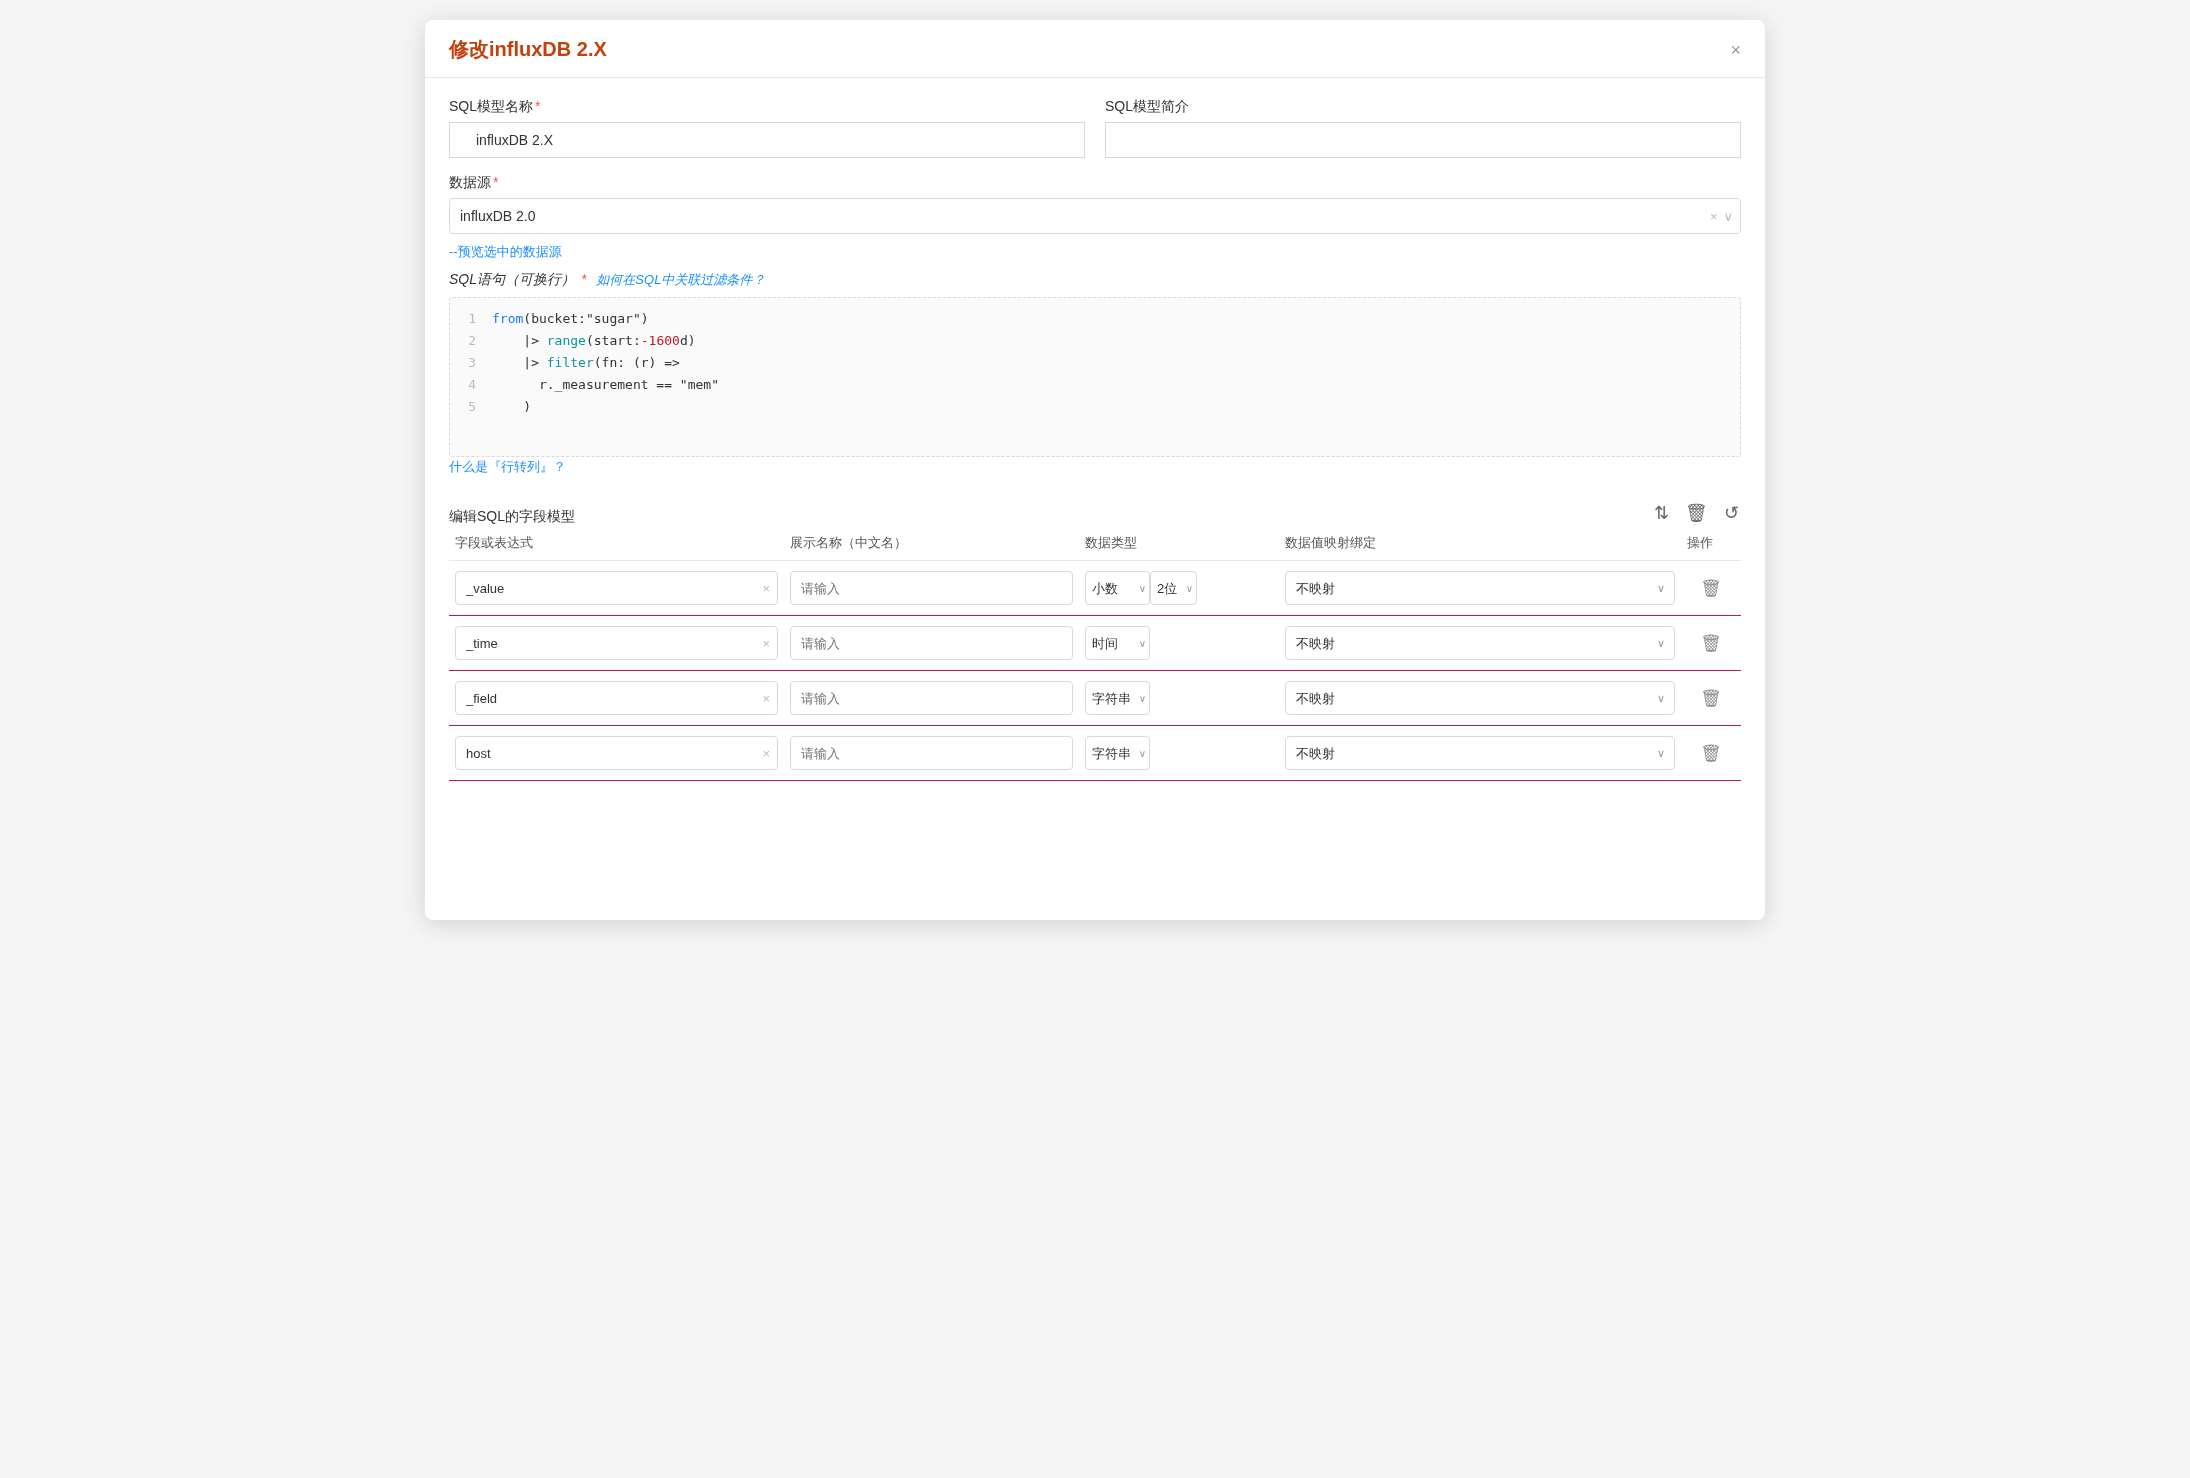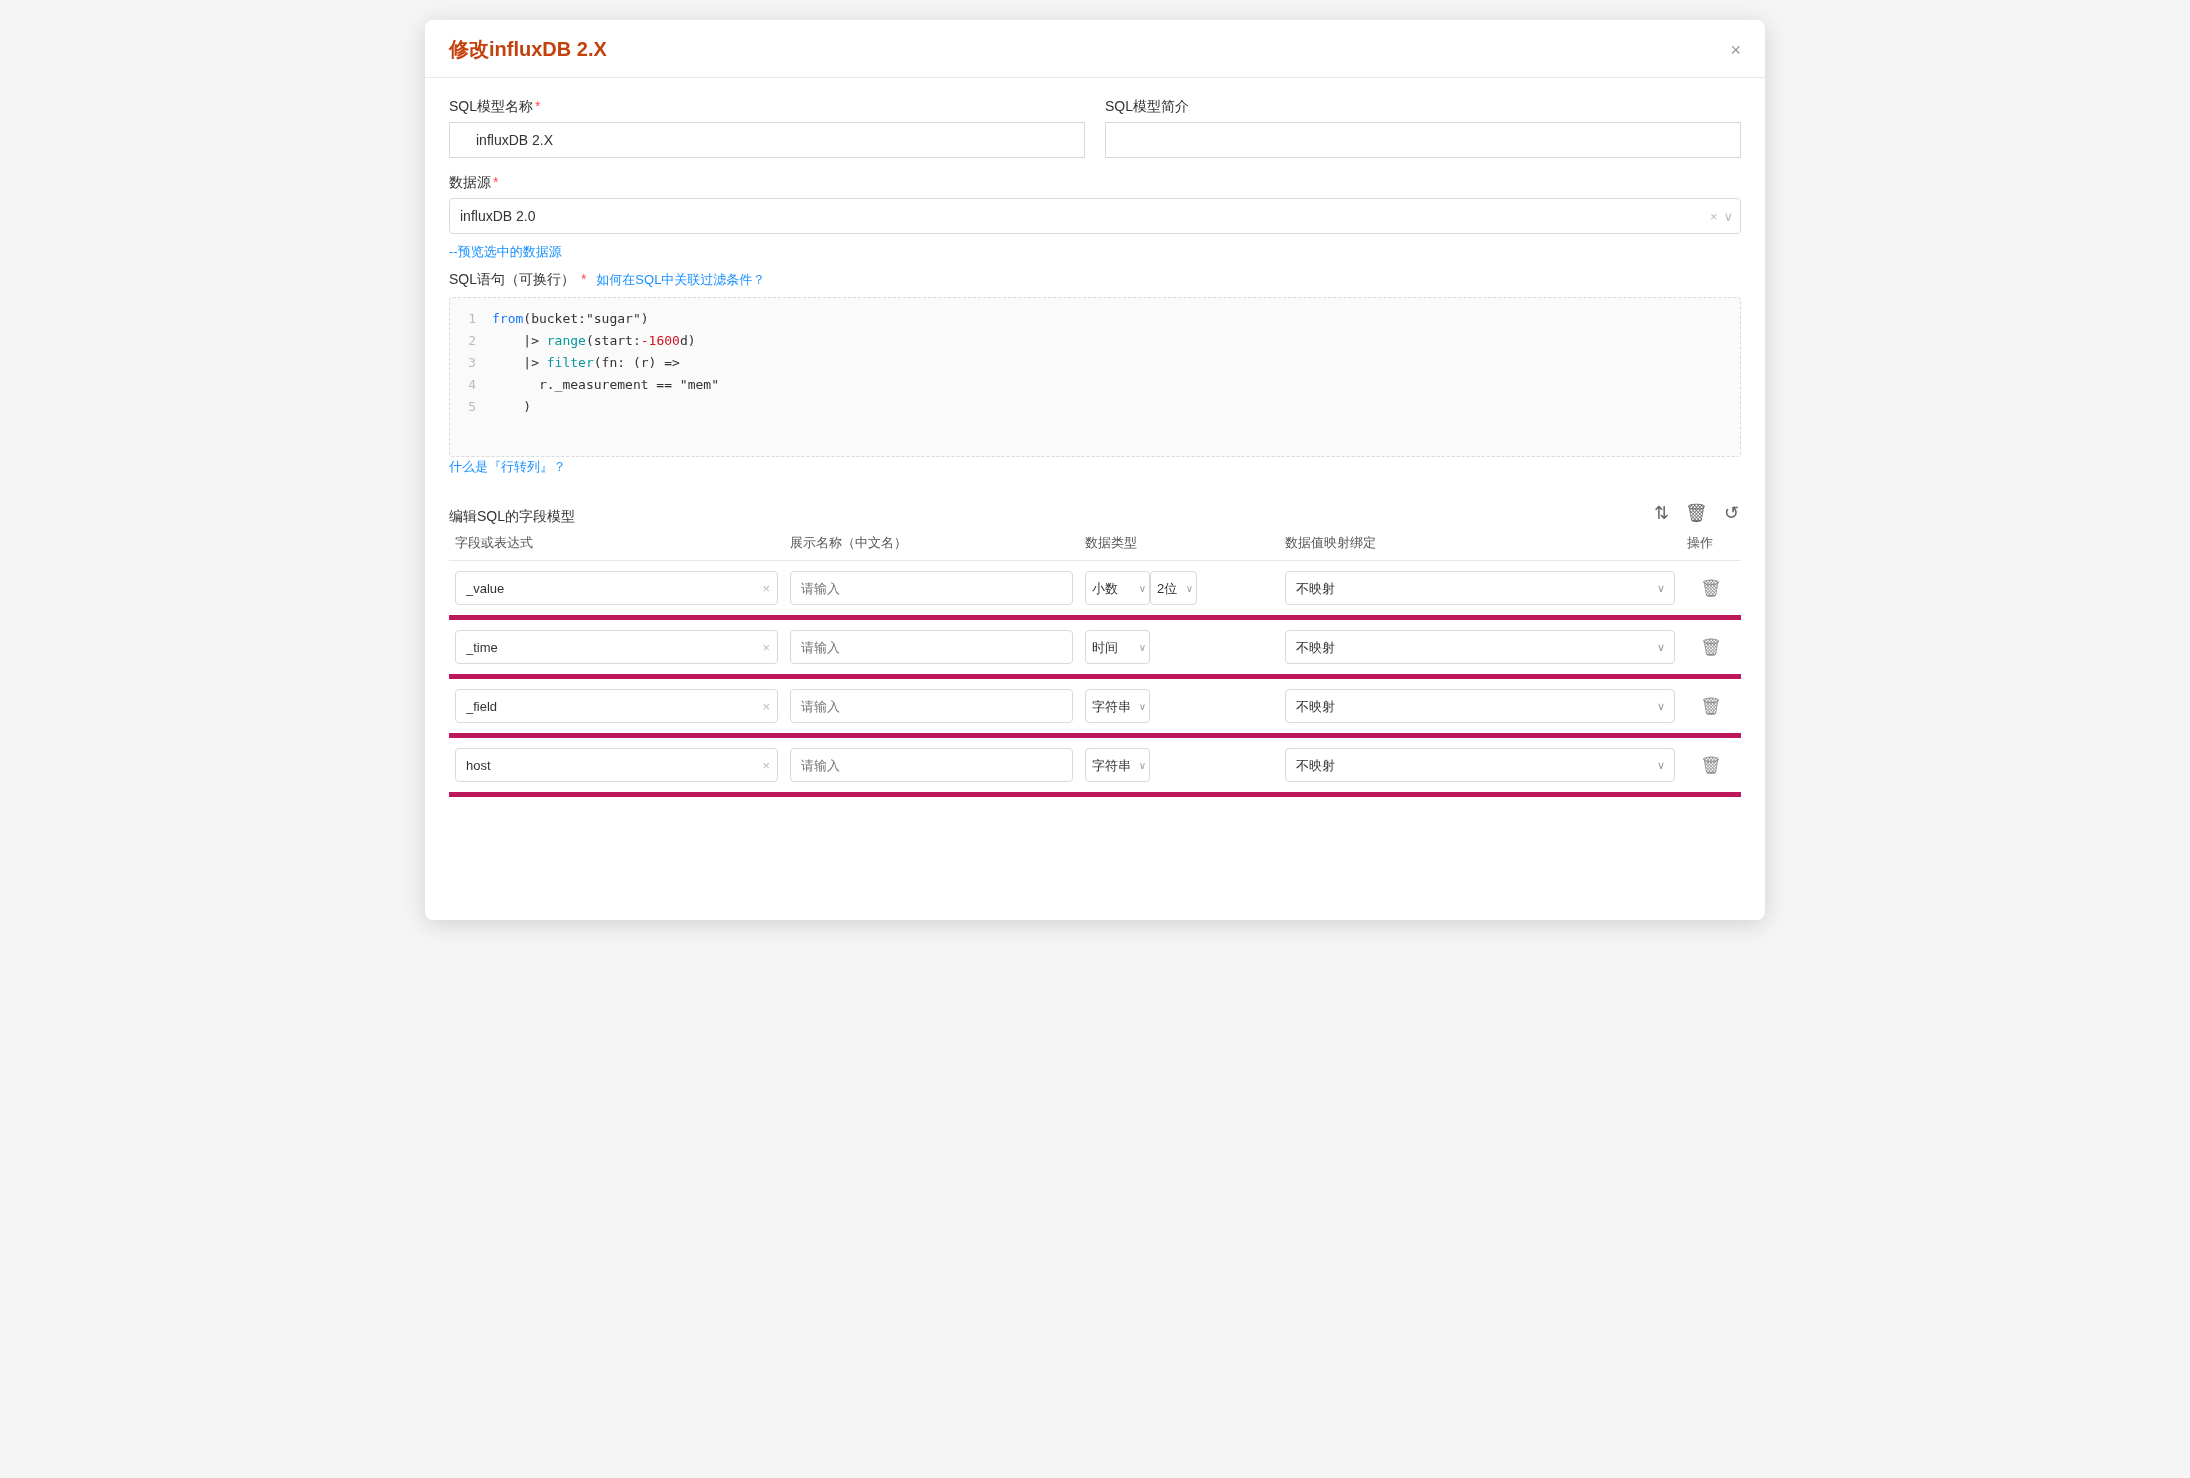--- a/index.html
+++ b/index.html
@@ -118,20 +118,21 @@
     }
 
     .sql-section {
       margin-top: 10px;
     }
     .sql-label-row {
       display: flex;
       align-items: center;
       gap: 10px;
       margin-bottom: 8px;
+      font-style: italic;
     }
     .sql-label {
       font-size: 14px;
       color: #333;
     }
     .sql-link {
       color: #1890ff;
       font-size: 13px;
       cursor: pointer;
     }
@@ -231,21 +232,21 @@
       padding: 8px 0;
       border-bottom: 1px solid #e8e8e8;
       font-size: 13px;
       color: #555;
       font-weight: 500;
     }
     .table-row {
       display: grid;
       grid-template-columns: 335px 295px 200px 1fr 60px;
       padding: 10px 0;
-      border-bottom: 5px solid #be185d;
+      border-bottom: 1px solid #be185d;
       align-items: center;
       gap: 0;
     }
     .cell {
       padding: 0 6px;
     }
     .cell-input-wrap {
       position: relative;
       display: flex;
       align-items: center;

